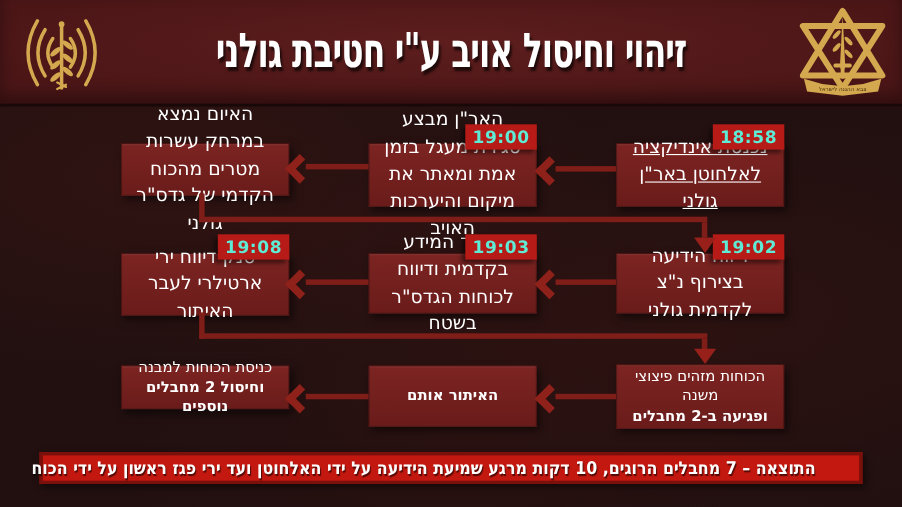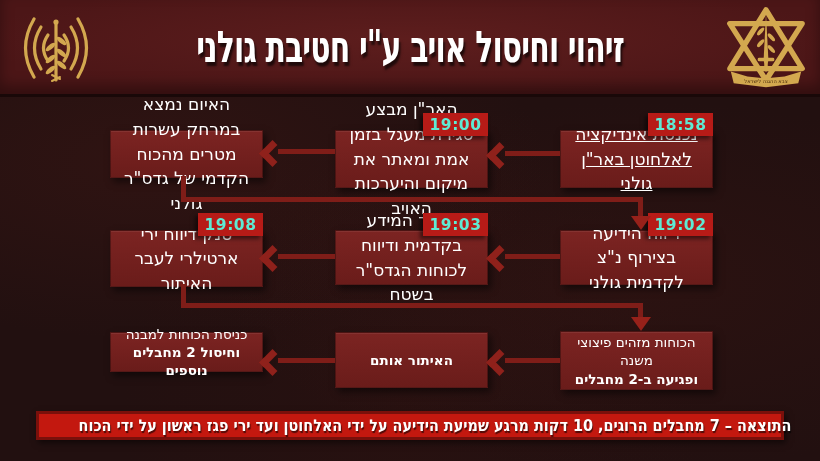--- a/index.html
+++ b/index.html
@@ -71,21 +71,21 @@
   }
   .tri-down{
     position:absolute; width:0; height:0;
     border-left:10px solid transparent; border-right:10px solid transparent;
     border-top:14px solid #97211a;
   }
   
   .result-bar{
     position:absolute; left:36px; top:411px; width:748px; height:29px;
     box-sizing:border-box; background:#c3180f; border:3px solid #7a100b;
-    display:flex; align-items:center; justify-content:flex-end;
+    display:flex; align-items:center; justify-content:flex-start;
     box-shadow:2px 3px 6px rgba(0,0,0,.5);
   }
   .result-bar .txt{
     color:#fff; font-weight:bold; font-size:16px; white-space:nowrap;
     transform:scaleX(.9); text-shadow:1px 2px 1px rgba(0,0,0,.6);
   }
 </style>
 </head>
 <body>
 

